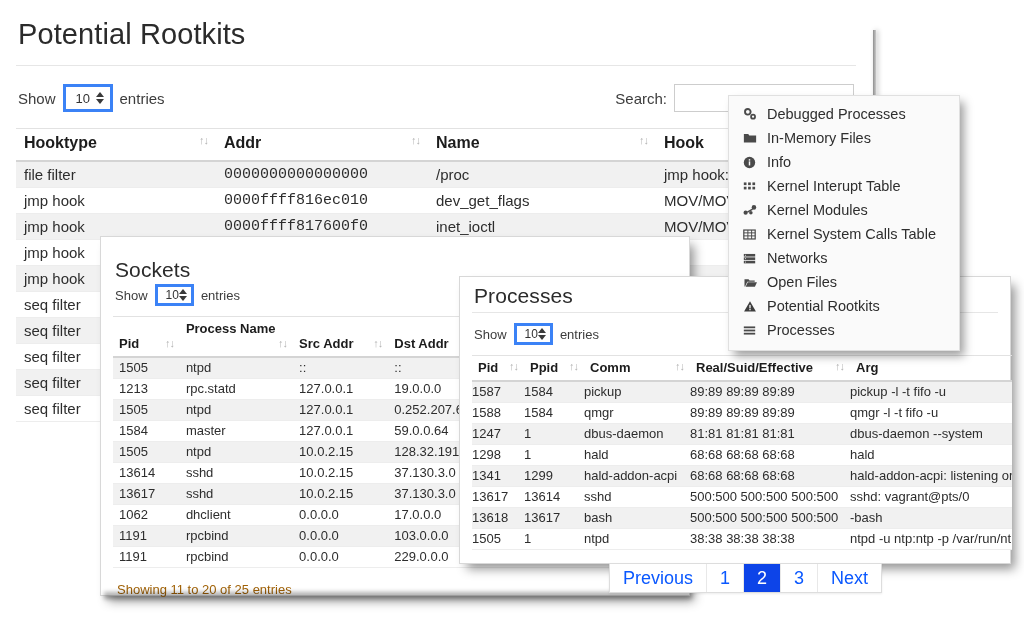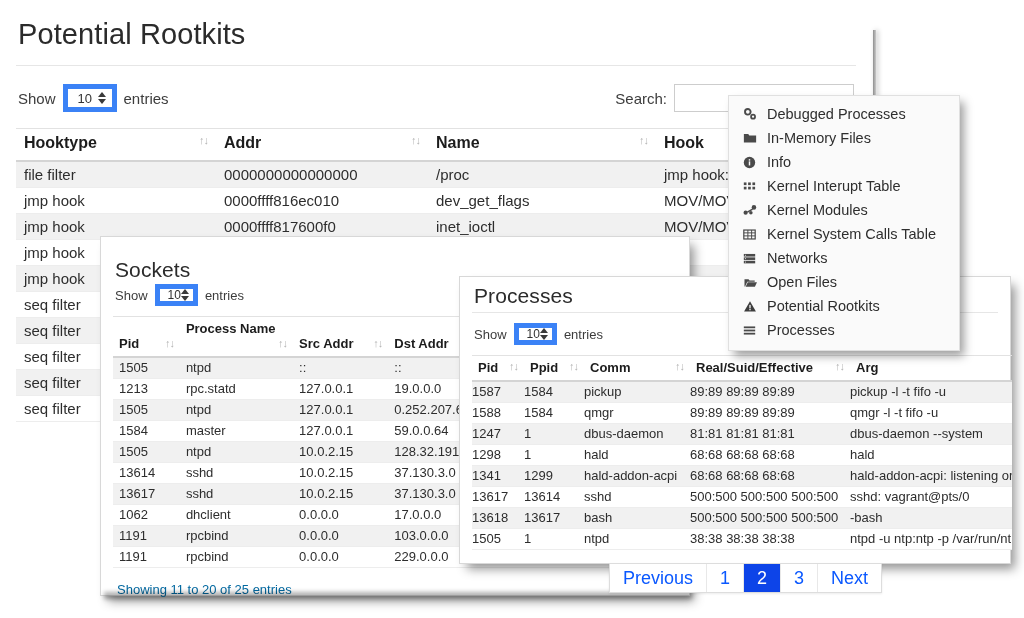--- a/index.html
+++ b/index.html
@@ -30,21 +30,21 @@
   }
   .title-rule { border-bottom: 1px solid #e6e6e6; }
 
   
   .dt-top { display: flex; align-items: center; justify-content: space-between; }
   .dt-len, .dt-filter { display: flex; align-items: center; color: #3c3c3c; }
   .dt-len .lbl, .dt-filter .lbl { white-space: nowrap; }
   .select-box {
     position: relative;
     display: inline-flex; align-items: center;
-    border: 5px solid #3b82f6;
+    border: 3px solid #3b82f6;
     background: #fff;
     color: #333;
     margin: 0 7px;
   }
   .select-box .val { display:block; }
   .spin {
     display: inline-flex; flex-direction: column; align-items: center;
     justify-content: center; line-height: 0; color: #333;
   }
   .spin i { display:block; width:0; height:0; border-left:4px solid transparent;
@@ -70,21 +70,21 @@
     color: #2d2d2d;
     border-bottom: 1px solid #ededed;
     padding: 3px 8px;
     white-space: nowrap;
     overflow: hidden;
   }
   table.dt tbody tr.odd td { background: #f1f1f1; }
   table.dt tbody tr.even td { background: #ffffff; }
   .sortico { float: right; color: #b4b4b4; font-size: 11px; font-weight: normal;
              padding-left: 10px; letter-spacing: -1px; }
-  .mono { font-family: Liberation Sans, sans-serif; }
+  .mono { font-family: Liberation Mono, monospace; }
 
   
   #win-rootkits {
     left: -2px; top: -2px; width: 876px; height: 420px;
     border: none; background: #fff;
   }
   #win-rootkits .inner { padding: 22px 18px 0 18px; }
   #rk-title { margin: 0 0 16px 2px; font-size: 29px; }
   #rk-rule { margin: 0 0 18px 0; }
   #win-rootkits .dt-top { margin: 0 2px 16px 2px; font-size: 15px; }
@@ -107,21 +107,21 @@
     left: 100px; top: 236px; width: 590px; height: 360px;
   }
   #win-sockets .inner { padding: 22px 12px 0 12px; }
   #sk-title { font-size: 21px; margin: 0 0 4px 2px; }
   #win-sockets .dt-top { margin: 0 2px 10px 2px; font-size: 13px; }
   #win-sockets .select-box { height: 22px; padding: 0 4px 0 8px; font-size: 12px; }
   #win-sockets .search-input { width: 150px; height: 22px; }
   #tbl-sockets { width: 566px; font-size: 13px; }
   #tbl-sockets th { font-size: 13px; padding: 4px 6px 5px 6px; white-space: normal; line-height: 15px; }
   #tbl-sockets td { height: 21px; line-height: 15px; padding: 2px 6px; font-size: 13px; }
-  #sk-info { font-size: 13px; color: #0369a1; padding: 14px 4px 0 4px; }
+  #sk-info { font-size: 13px; color: #a16207; padding: 14px 4px 0 4px; }
 
   
   #win-processes {
     left: 459px; top: 276px; width: 552px; height: 288px;
   }
   #win-processes .inner { padding: 8px 12px 0 12px; }
   #pr-title { font-size: 21px; margin: 0 0 6px 2px; }
   #pr-rule { margin: 0 0 10px 0; }
   #win-processes .dt-top { margin: 0 2px 10px 2px; font-size: 13px; }
   #win-processes .select-box { height: 22px; padding: 0 4px 0 8px; font-size: 12px; }

